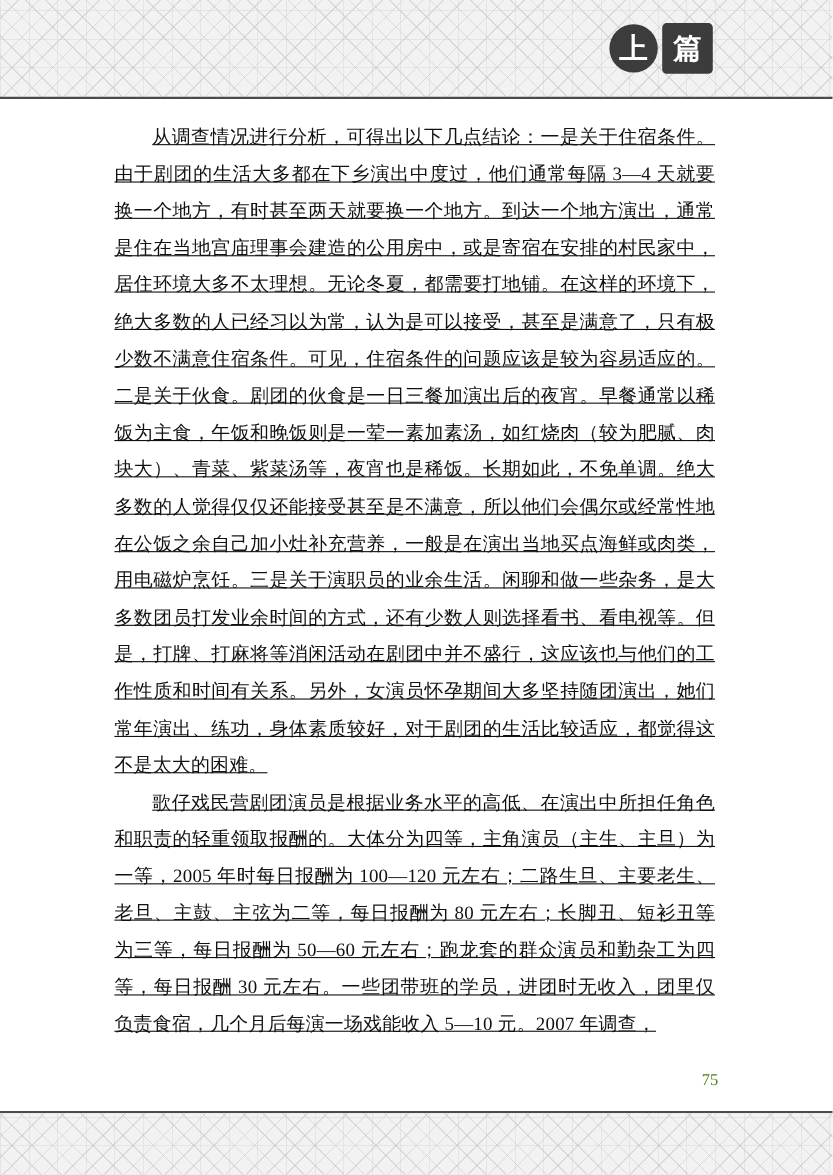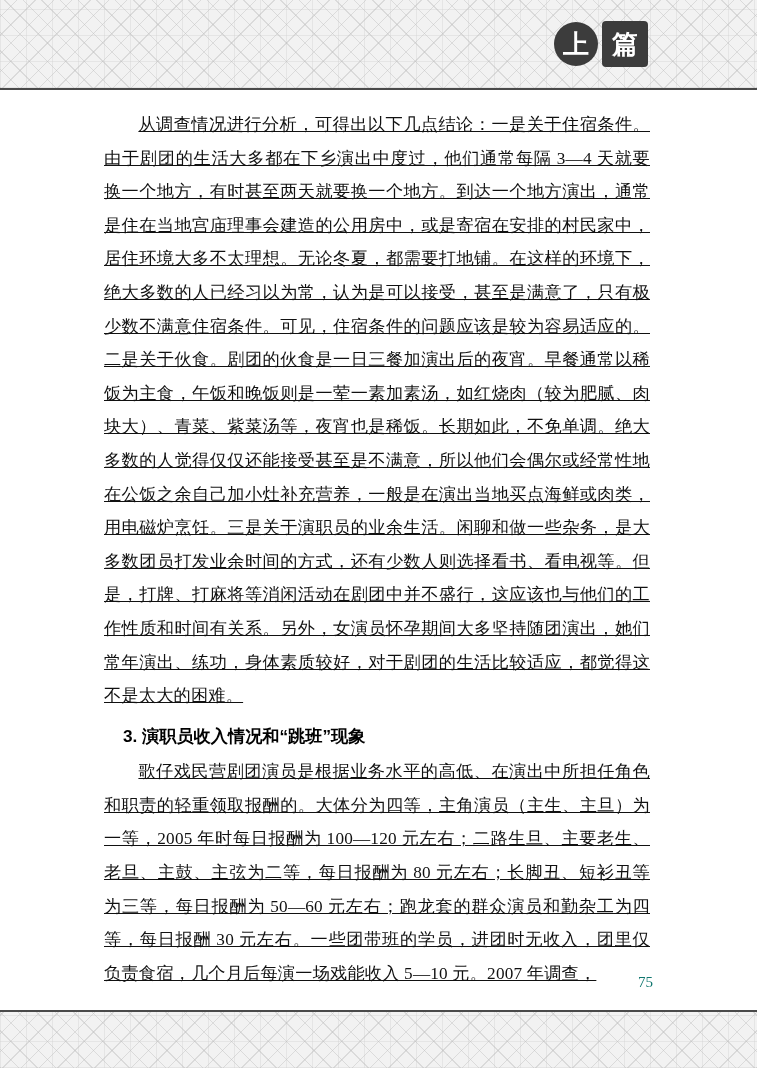--- a/index.html
+++ b/index.html
@@ -104,37 +104,36 @@
     text-indent: 1.1em;
     color: #000000;
     font-family: "Liberation Sans", "DejaVu Sans", sans-serif;
   }
 
   .page-number {
     position: absolute;
     top: 974px;
     right: 104px;
     font-size: 15px;
-    color: #0f766e;
+    color: #4d7c0f;
     font-family: "Liberation Serif", "DejaVu Serif", serif;
   }
 </style>
 </head>
 <body>
 
 <div class="band band-top"></div>
 <div class="rule rule-top"></div>
 
 <div class="chapter-tag">
   <div class="box shang">上</div>
   <div class="box pian">篇</div>
 </div>
 
 <div class="page-body">
   <p class="para indent">从调查情况进行分析，可得出以下几点结论：一是关于住宿条件。由于剧团的生活大多都在下乡演出中度过，他们通常每隔 3—4 天就要换一个地方，有时甚至两天就要换一个地方。到达一个地方演出，通常是住在当地宫庙理事会建造的公用房中，或是寄宿在安排的村民家中，居住环境大多不太理想。无论冬夏，都需要打地铺。在这样的环境下，绝大多数的人已经习以为常，认为是可以接受，甚至是满意了，只有极少数不满意住宿条件。可见，住宿条件的问题应该是较为容易适应的。二是关于伙食。剧团的伙食是一日三餐加演出后的夜宵。早餐通常以稀饭为主食，午饭和晚饭则是一荤一素加素汤，如红烧肉（较为肥腻、肉块大）、青菜、紫菜汤等，夜宵也是稀饭。长期如此，不免单调。绝大多数的人觉得仅仅还能接受甚至是不满意，所以他们会偶尔或经常性地在公饭之余自己加小灶补充营养，一般是在演出当地买点海鲜或肉类，用电磁炉烹饪。三是关于演职员的业余生活。闲聊和做一些杂务，是大多数团员打发业余时间的方式，还有少数人则选择看书、看电视等。但是，打牌、打麻将等消闲活动在剧团中并不盛行，这应该也与他们的工作性质和时间有关系。另外，女演员怀孕期间大多坚持随团演出，她们常年演出、练功，身体素质较好，对于剧团的生活比较适应，都觉得这不是太大的困难。</p>
-  <h3 class="subhead">3. 演职员收入情况和“跳班”现象</h3>
   <p class="para indent">歌仔戏民营剧团演员是根据业务水平的高低、在演出中所担任角色和职责的轻重领取报酬的。大体分为四等，主角演员（主生、主旦）为一等，2005 年时每日报酬为 100—120 元左右；二路生旦、主要老生、老旦、主鼓、主弦为二等，每日报酬为 80 元左右；长脚丑、短衫丑等为三等，每日报酬为 50—60 元左右；跑龙套的群众演员和勤杂工为四等，每日报酬 30 元左右。一些团带班的学员，进团时无收入，团里仅负责食宿，几个月后每演一场戏能收入 5—10 元。2007 年调查，</p>
 </div>
 
 <div class="page-number">75</div>
 
 <div class="rule rule-bottom"></div>
 <div class="band band-bottom"></div>
 
 </body></html>

